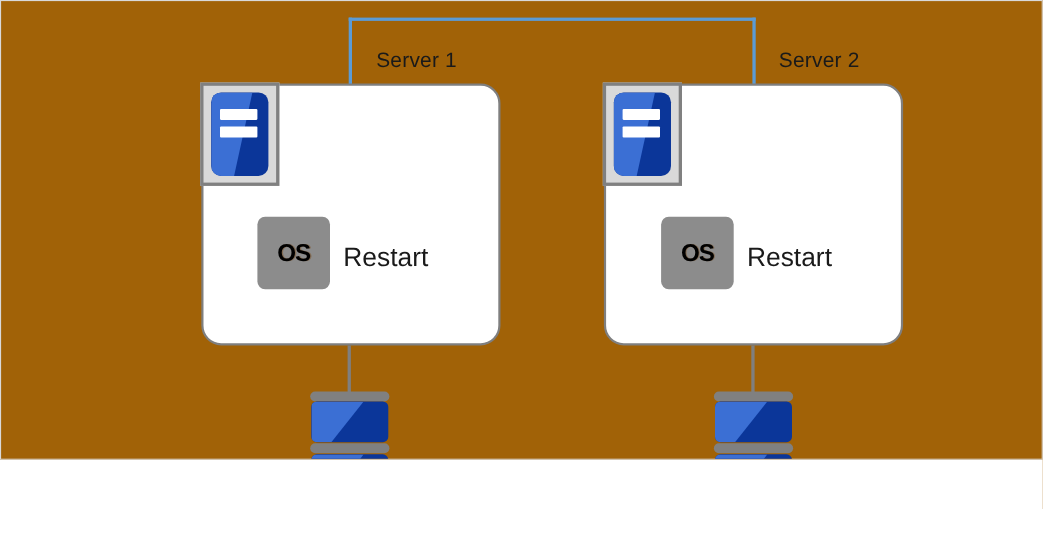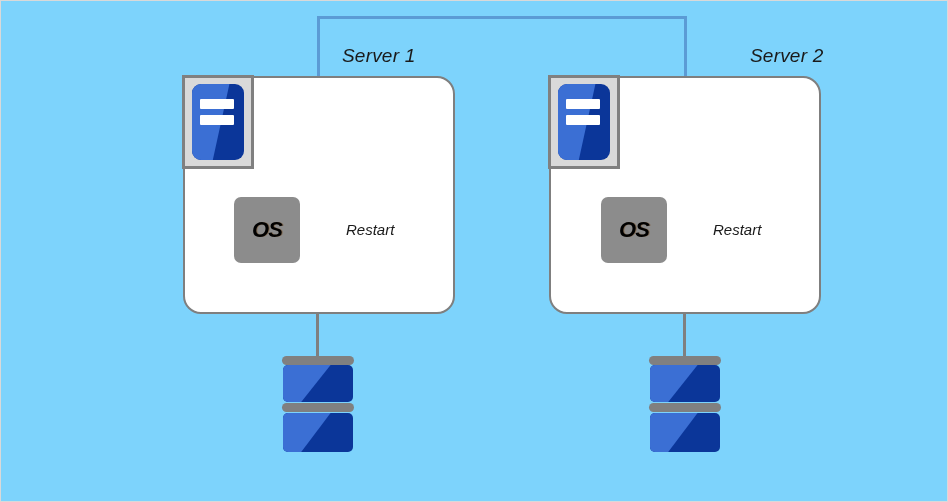--- a/index.html
+++ b/index.html
@@ -3,27 +3,26 @@
 <meta charset="utf-8">
 <style>
   html, body {
     margin: 0;
     padding: 0;
     background: #ffffff;
   }
   #canvas {
     position: relative;
     width: 948px;
-    height: 502px;
-    background: #7dd3fc;
+    height: 418px;
+    background: #a16207;
     border: 1px solid #d9d9d9;
     box-sizing: border-box;
     overflow: hidden;
     font-family: "Liberation Sans", sans-serif;
-    font-style: italic;
   }
 
   
   .hb-seg {
     position: absolute;
     background: #5b9bd5;
   }
 
   
   .server-label {
@@ -89,24 +88,23 @@
     font-family: "Liberation Sans", sans-serif;
     font-weight: bold;
     font-size: 22px;
     color: #000000;
     letter-spacing: -1px;
     text-shadow: 1px 0 0 rgba(120,70,20,0.45);
   }
   .restart-label {
     position: absolute;
     font-family: "Liberation Sans", sans-serif;
-    font-size: 15px;
+    font-size: 24px;
     color: #1a1a1a;
     white-space: nowrap;
-    margin-left: 34px;
   }
 
   
   .disk-stem {
     position: absolute;
     background: #7f7f7f;
     width: 3px;
   }
 
   
@@ -175,21 +173,21 @@
     <div class="disk-block" style="top:9px; height:37px;">
       <div class="lt"></div>
     </div>
     <div class="disk-platter" style="top:47px;"></div>
     <div class="disk-block" style="top:57px; height:39px;">
       <div class="lt"></div>
     </div>
   </div>
 
 
-  <div class="server-label" style="left:749px; top:44px;">Server 2</div>
+  <div class="server-label" style="left:707px; top:44px;">Server 2</div>
 
   <div class="server-box" style="left:548px; top:75px; width:272px; height:238px;"></div>
 
   <div class="srv-icon-frame" style="left:547px; top:74px; width:72px; height:94px;">
     <div class="srv-icon-body">
       <div class="lt"></div>
       <div class="srv-bar b1"></div>
       <div class="srv-bar b2"></div>
     </div>
   </div>

